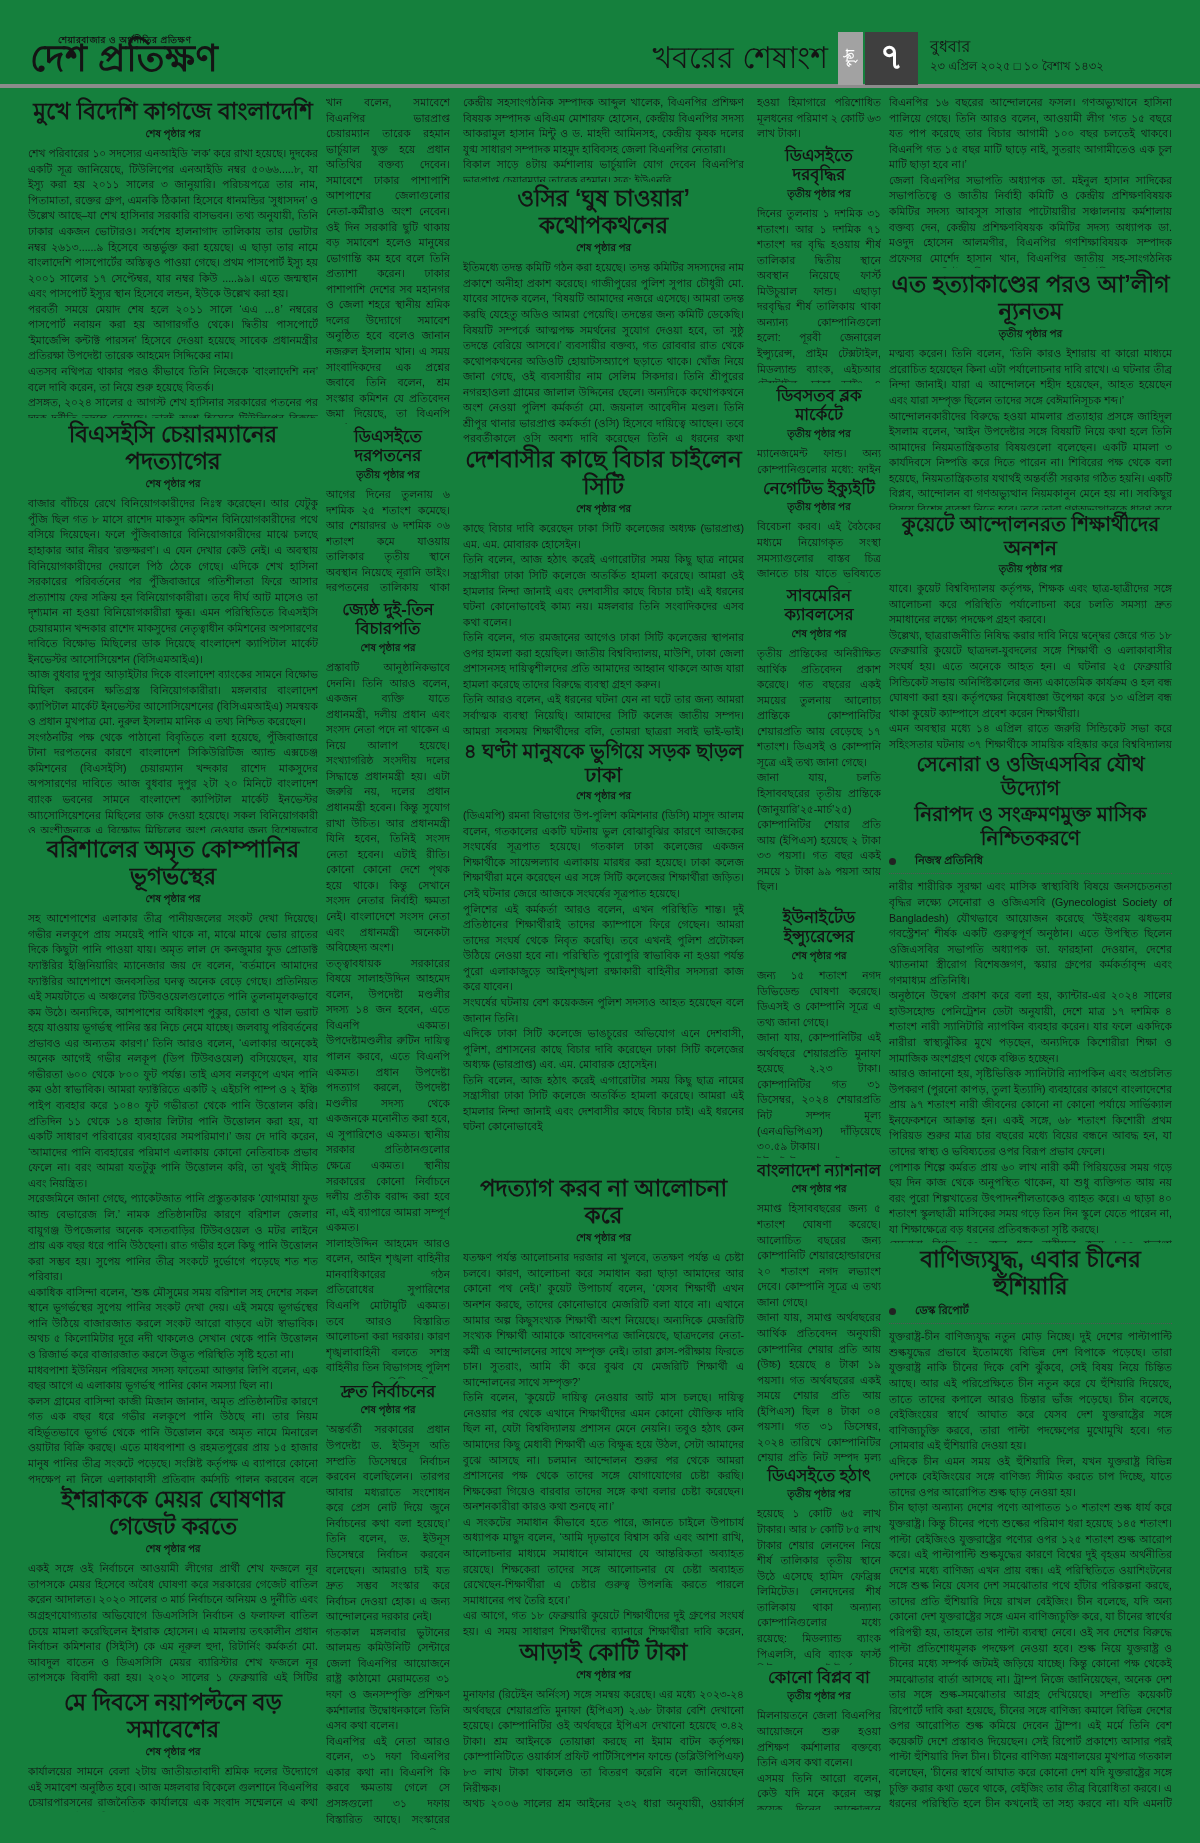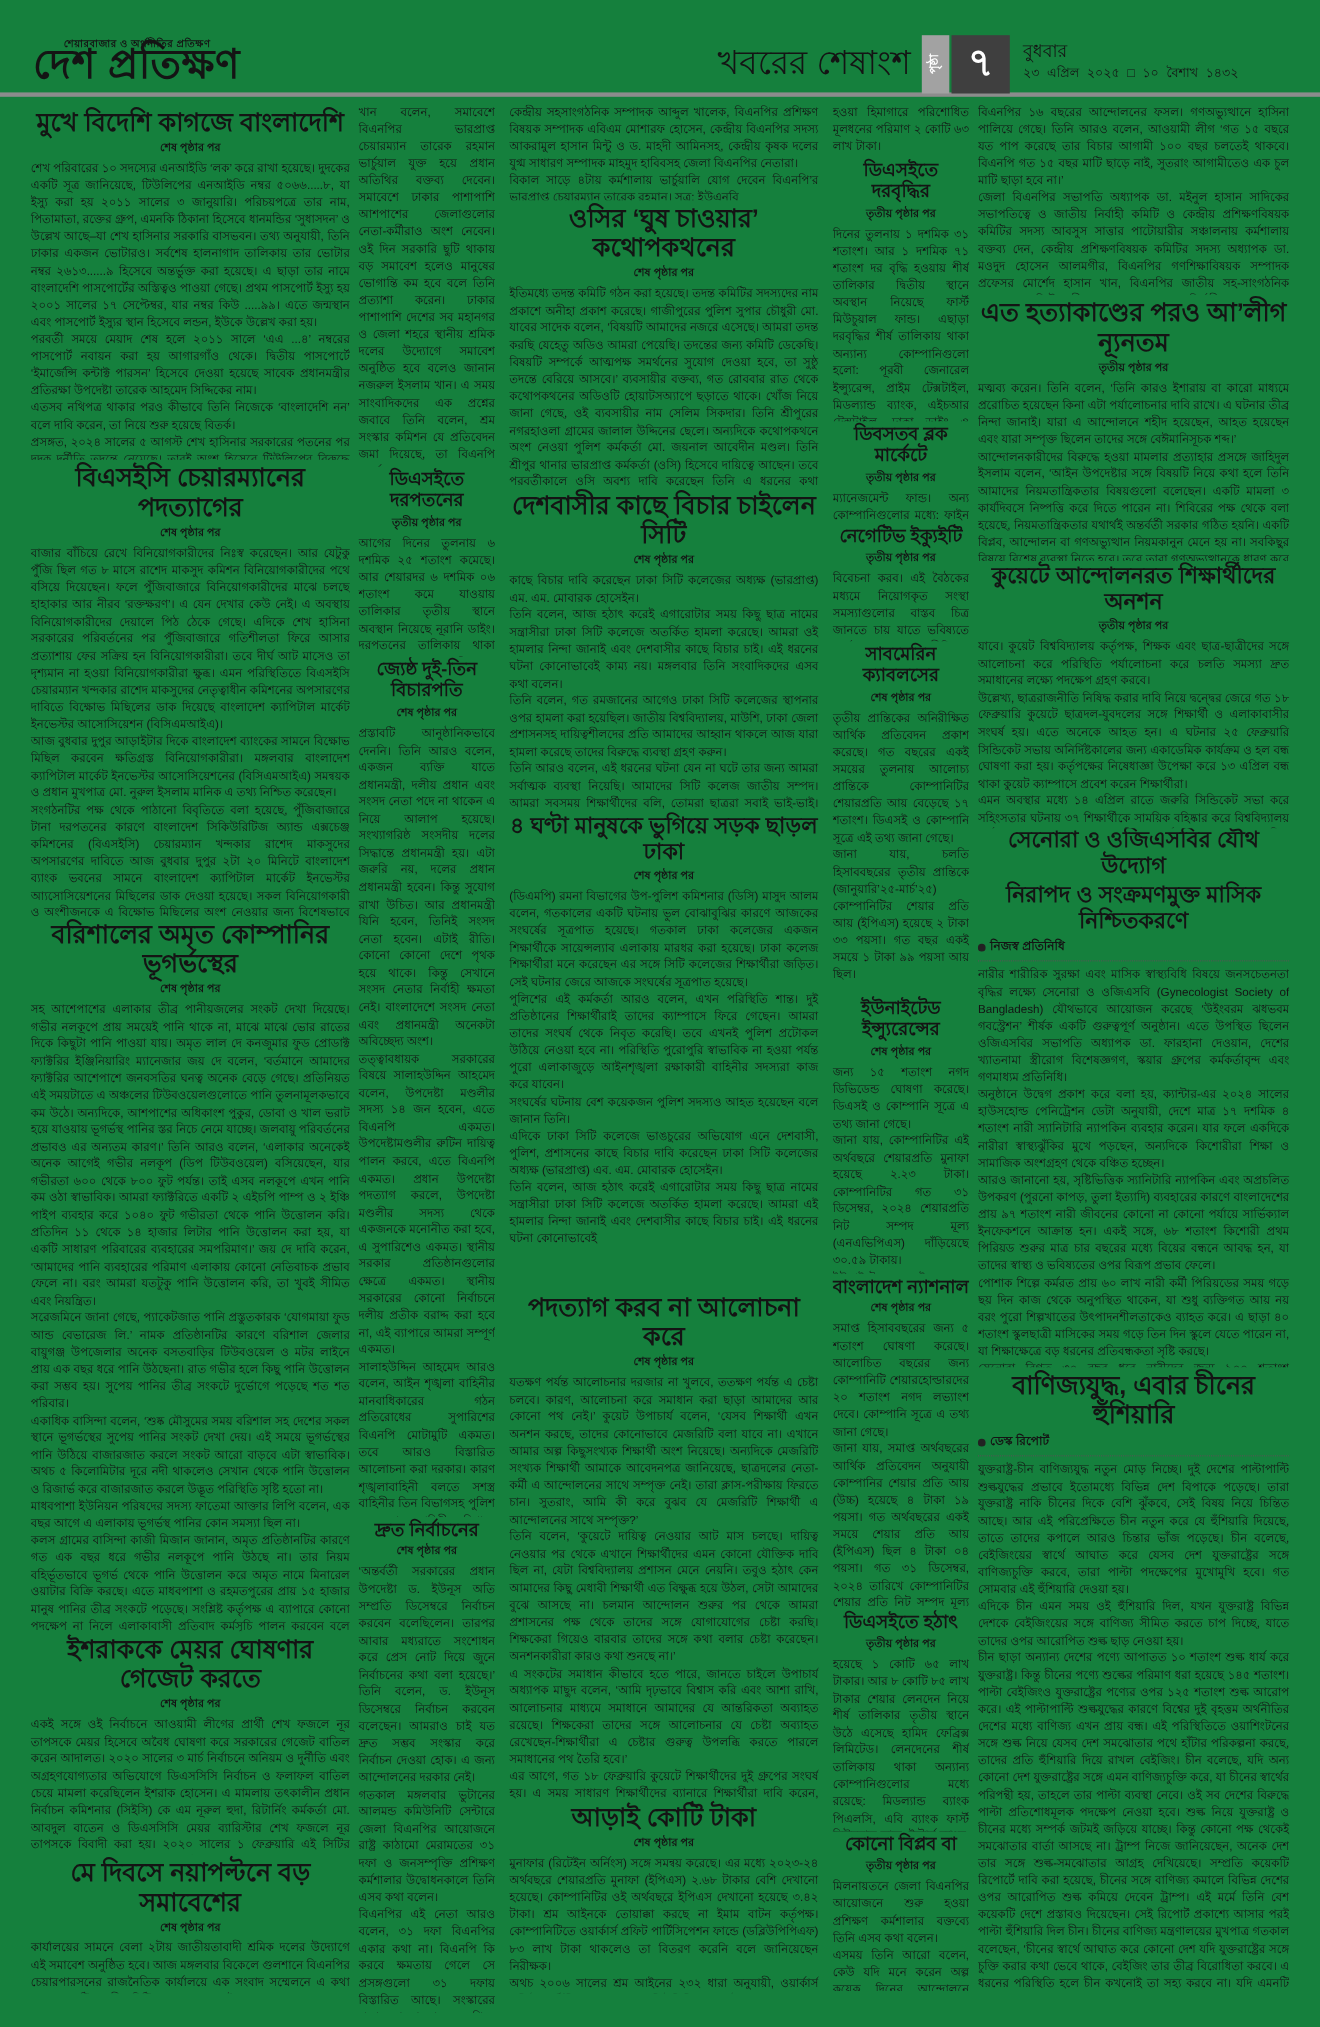--- a/index.html
+++ b/index.html
@@ -10,35 +10,35 @@
   .masthead{position:absolute;left:30px;top:40px;font-size:37px;font-weight:900;letter-spacing:.5px;line-height:1;}
   .section-title{position:absolute;left:560px;top:43px;width:268px;text-align:right;
                  font-size:30px;font-weight:normal;line-height:1;}
   .header-rule{position:absolute;left:0;top:84px;width:1200px;height:4px;background:#8c8c8c;}
   .pbox-label{position:absolute;left:838px;top:32px;width:25px;height:53px;background:#a2a2a2;color:#fff;
               display:flex;align-items:center;justify-content:center;font-size:11px;font-weight:bold;
               writing-mode:vertical-rl;transform:rotate(180deg);}
   .pbox-num{position:absolute;left:865px;top:32px;width:53px;height:53px;background:#3f3f3f;color:#fff;
             display:flex;align-items:center;justify-content:center;font-size:36px;font-weight:bold;}
   .weekday{position:absolute;left:930px;top:34px;font-size:16px;font-weight:normal;}
-  .issue-date{position:absolute;left:930px;top:58px;font-size:11.5px;font-family:Liberation Mono, monospace;}
+  .issue-date{position:absolute;left:930px;top:58px;font-size:11.5px;}
   
   .band{position:absolute;top:95px;}
   #band1{left:28px;width:290px;}
   #band2{left:326px;width:124px;}
   #band3{left:463px;width:281px;}
   #band4{left:757px;width:124px;}
   #band5{left:889px;width:283px;}
   .article{overflow:hidden;}
   .hl{font-weight:bold;text-align:center;margin:3px 0 1px;line-height:1.18;}
   .hl-lg{font-size:23px;}
   .hl-md{font-size:20px;}
   .hl-sm{font-size:16.5px;}
   .cont{text-align:center;font-size:10px;font-weight:bold;margin:0 0 3px;}
-  .byline{display:flex;align-items:center;gap:4px;font-size:11px;font-weight:bold;margin:2px 0 1px;}
+  .byline{display:flex;align-items:center;gap:19px;font-size:11px;font-weight:bold;margin:2px 0 1px;}
   .byline .dot{width:7px;height:7px;border-radius:50%;background:#222;flex:0 0 auto;}
   .byrule{border-bottom:1px dotted #555;margin:2px 0 5px;}
   .body{font-size:10.6px;line-height:1.47;text-align:justify;margin:0;white-space:pre-line;}
 </style>
 </head>
 <body>
 
 <div class="page">
 
   <div class="masthead-tagline">শেয়ারবাজার ও অর্থনীতির প্রতিক্ষণ</div>

